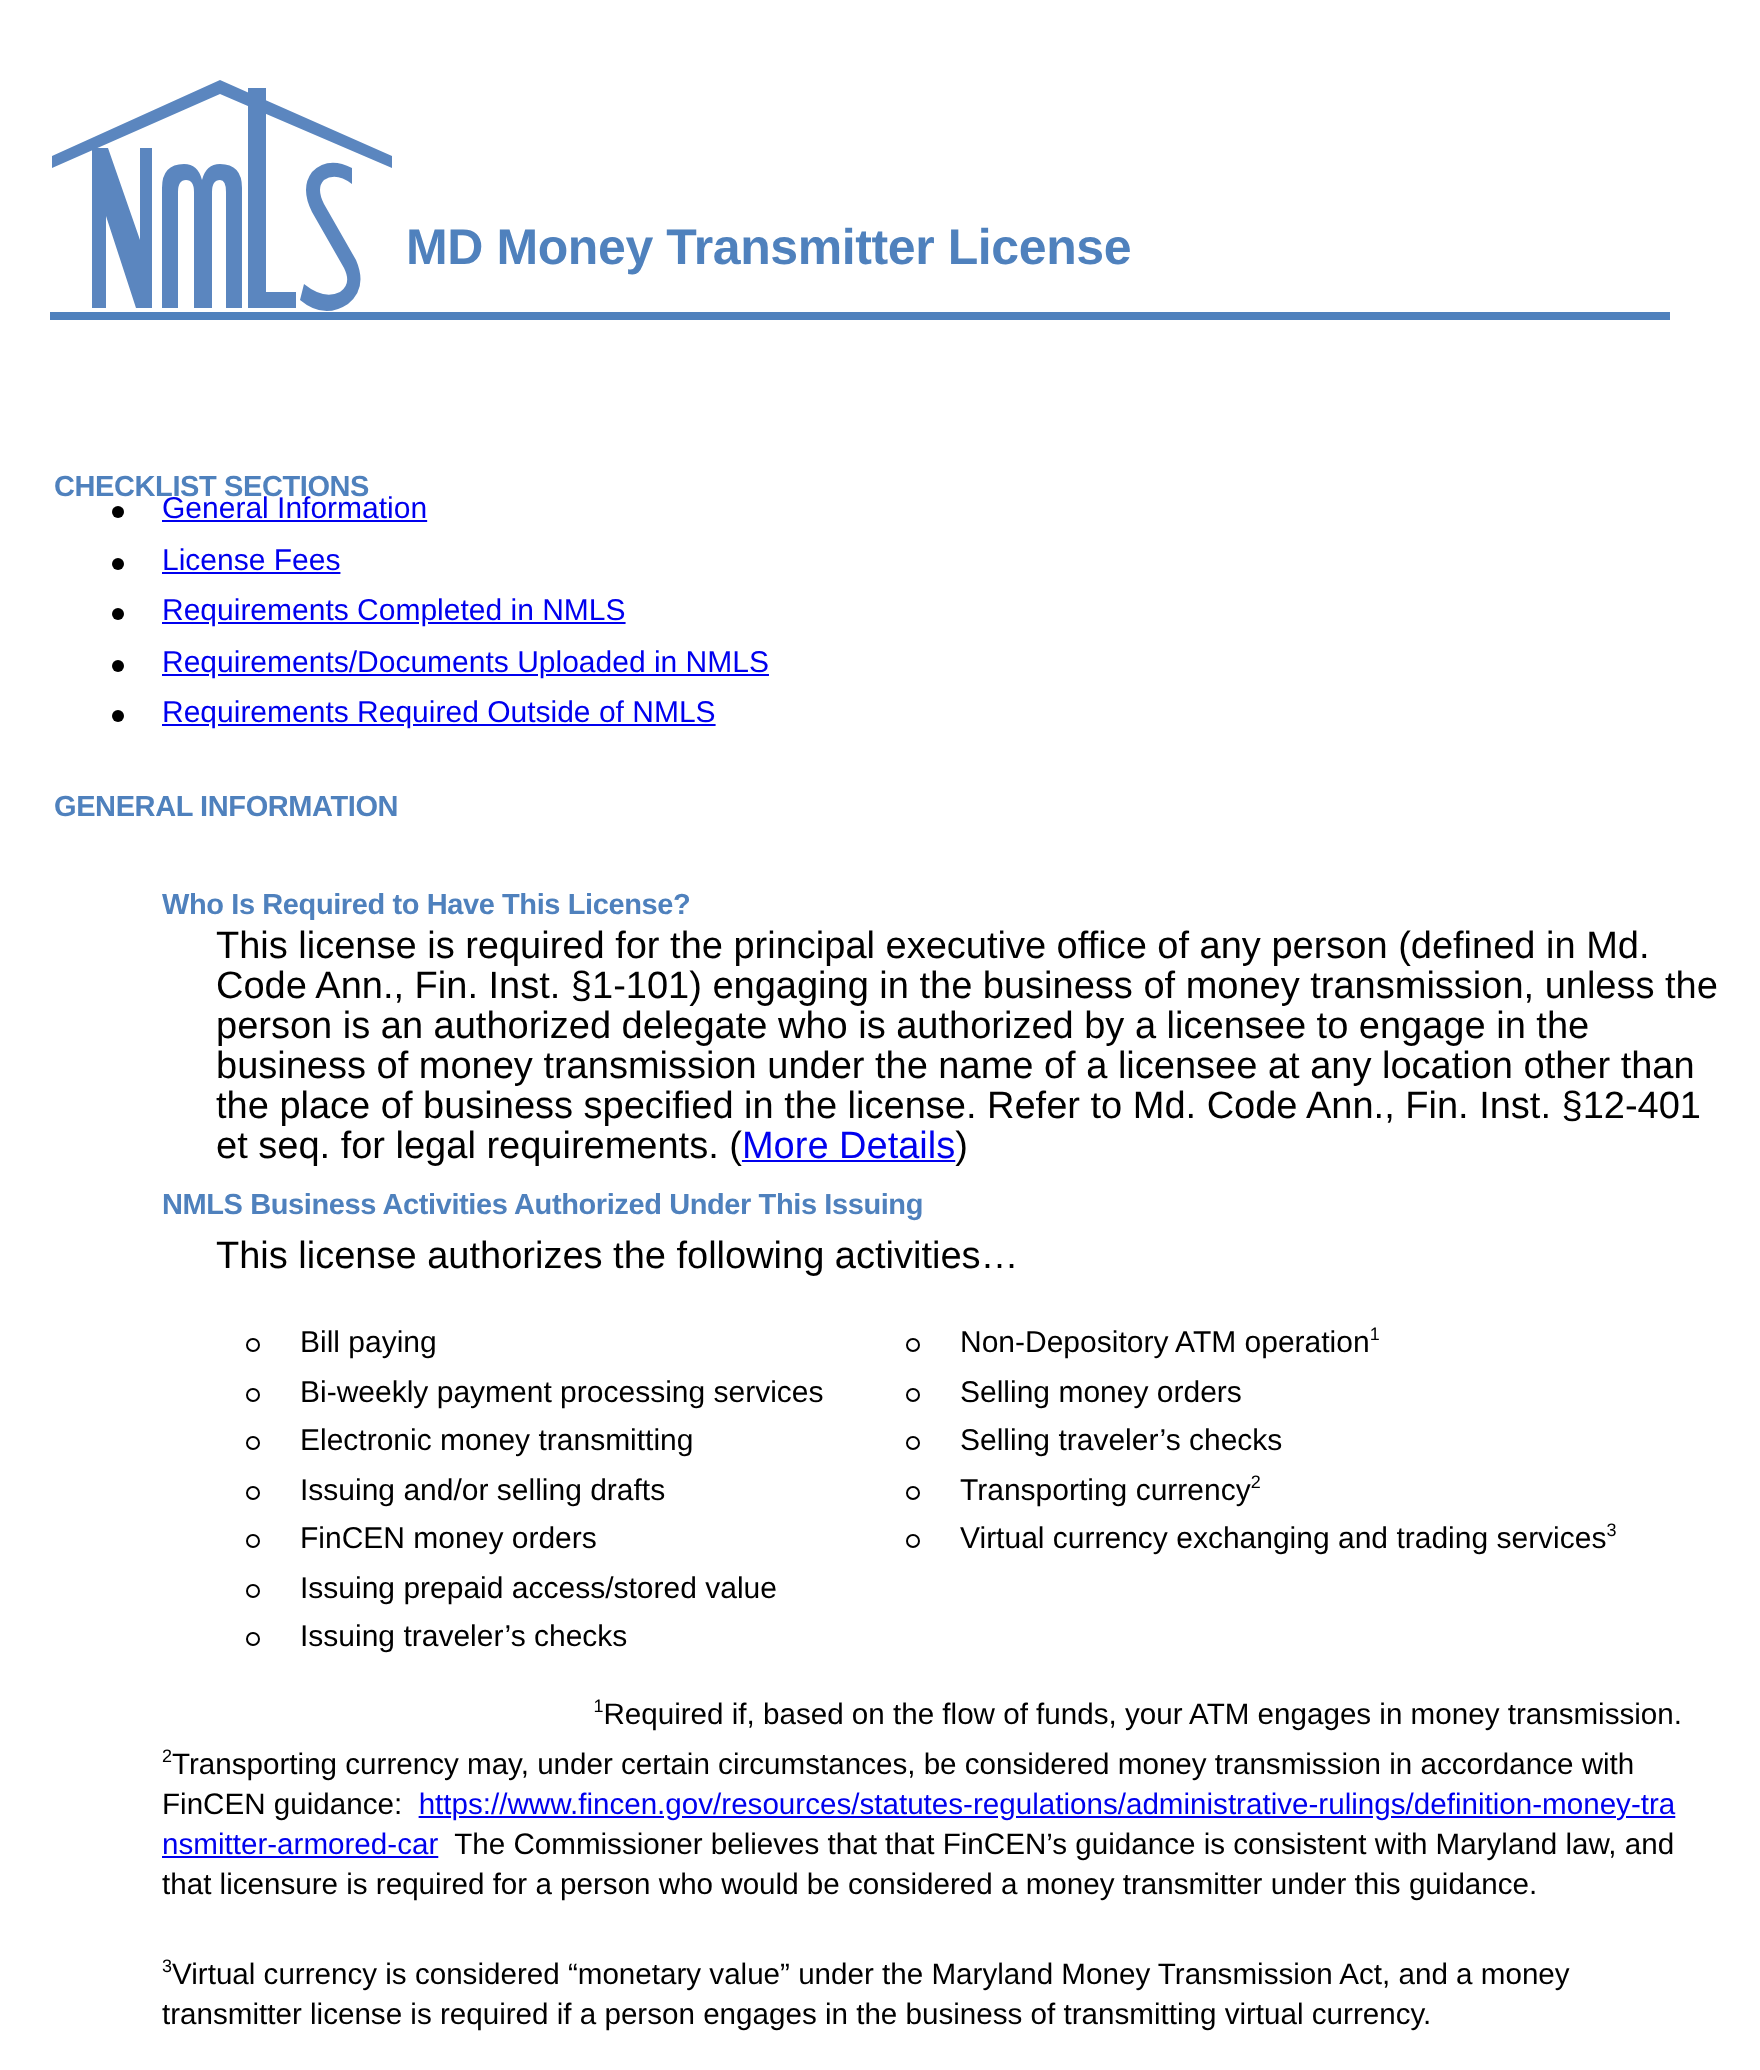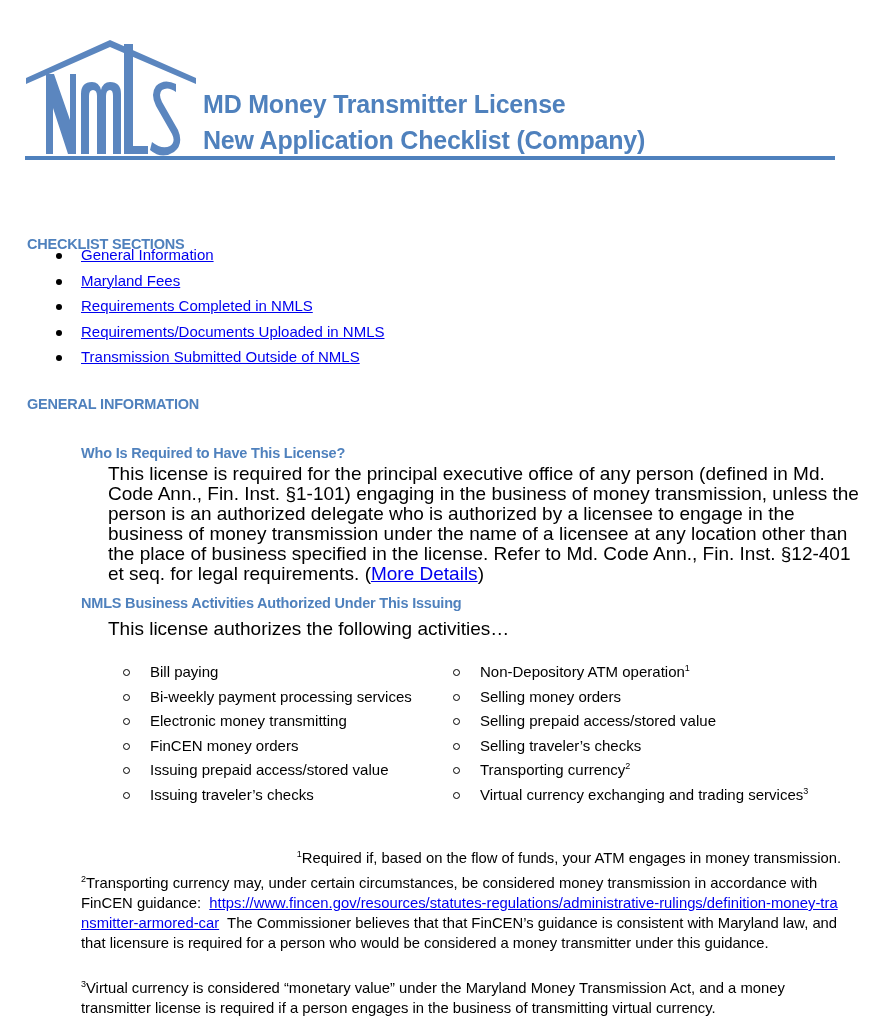--- a/index.html
+++ b/index.html
@@ -8,21 +8,21 @@
       font-family: "Liberation Sans", "DejaVu Sans", sans-serif;
       color: #000;
     }
     .header { position: absolute; left: 0; top: 0; width: 880px; height: 170px; }
     .logo { position: absolute; left: 26px; top: 38px; width: 172px; height: 120px; }
     .title {
       position: absolute; left: 203px; top: 86px;
       color: #4f81bd; font-weight: bold; font-size: 25px; line-height: 36px;
       letter-spacing: -0.2px;
     }
-    .title div { white-space: nowrap; }
+    .title div { white-space: nowrap; margin-top: 20px; }
     .rule { position: absolute; left: 25px; top: 156px; width: 810px; height: 4px; background: #4f81bd; }
 
     .section-head {
       position: absolute; left: 27px; color: #4f81bd; font-weight: bold; font-size: 14.5px;
       letter-spacing: -0.2px;
     }
     .toc { position: absolute; left: 55px; top: 244px; margin: 0; padding: 0; list-style: none; }
     .toc li { height: 25.5px; line-height: 22px; font-size: 15px; position: relative; padding-left: 26px; }
     .toc li::before {
       content: ""; position: absolute; left: 1px; top: 9px; width: 6px; height: 6px; border-radius: 50%; background: #000;
@@ -56,55 +56,54 @@
     <polygon points="20,36 28,36 44,82 44,36 50,36 50,116 42,116 27,70 27,116 20,116" fill="#5b86bf"></polygon>
 
     <path d="M55,56 Q55,44 66,44 Q73,44 75,52 Q77,44 84,44 Q95,44 95,56 L95,116 L87,116 L87,58 Q87,52 84,52 Q80,52 80,58 L80,116 L71,116 L71,58 Q71,52 67,52 Q63,52 63,58 L63,116 L55,116 Z" fill="#5b86bf"></path>
 
     <polygon points="98,36 107,36 107,108 122,108 122,116 98,116" fill="#5b86bf"></polygon>
 
     <path d="M150,46 Q138,40 130,48 Q124,56 130,68 L146,96 Q150,104 144,108 Q136,112 126,104 L124,112 Q136,122 148,114 Q158,106 152,92 L136,64 Q132,56 136,52 Q142,48 150,54 Z" fill="#5b86bf"></path>
   </svg>
   <div class="title">
     <div>MD Money Transmitter License</div>
-    <div>New Application Checklist (Company)</div>
   </div>
   <div class="rule"></div>
 </div>
 
 <div class="section-head" style="top:236px;">CHECKLIST SECTIONS</div>
 <ul class="toc">
   <li><a class="link">General Information</a></li>
-  <li><a class="link">Maryland Fees</a></li>
+  <li><a class="link">License Fees</a></li>
   <li><a class="link">Requirements Completed in NMLS</a></li>
   <li><a class="link">Requirements/Documents Uploaded in NMLS</a></li>
-  <li><a class="link">Transmission Submitted Outside of NMLS</a></li>
+  <li><a class="link">Requirements Required Outside of NMLS</a></li>
 </ul>
 
 <div class="section-head" style="top:396px;">GENERAL INFORMATION</div>
 
 <div class="sub-head" style="top:445px;text-align:center;">Who Is Required to Have This License?</div>
 <div class="para" style="top:464px;"><span>This license is required for the principal executive office of any person (defined in Md. Code Ann., Fin. Inst. §1-101) engaging in the business of money transmission, unless the person is an authorized delegate who is authorized by a licensee to engage in the business of money transmission under the name of a licensee at any location other than the place of business specified in the license. Refer to Md. Code Ann., Fin. Inst. §12-401 et seq. for legal requirements. (</span><a class="link">More Details</a><span>)</span></div>
 
 <div class="sub-head" style="top:595px;">NMLS Business Activities Authorized Under This Issuing</div>
 <div class="para" style="top:619px;">This license authorizes the following activities…</div>
 
 <ul class="activities" style="left:108px;">
   <li><span>Bill paying</span></li>
   <li><span>Bi-weekly payment processing services</span></li>
   <li><span>Electronic money transmitting</span></li>
+  <li><span>Issuing and/or selling drafts</span></li>
   <li><span>FinCEN money orders</span></li>
   <li><span>Issuing prepaid access/stored value</span></li>
   <li><span>Issuing traveler’s checks</span></li>
 </ul>
 
 <ul class="activities" style="left:438px;">
   <li><span>Non-Depository ATM operation</span><sup>1</sup></li>
   <li><span>Selling money orders</span></li>
-  <li><span>Selling prepaid access/stored value</span></li>
   <li><span>Selling traveler’s checks</span></li>
   <li><span>Transporting currency</span><sup>2</sup></li>
   <li><span>Virtual currency exchanging and trading services</span><sup>3</sup></li>
 </ul>
 
 <div class="fn" style="top:848px;text-align:right;"><sup>1</sup><span>Required if, based on the flow of funds, your ATM engages in money transmission.</span></div>
 <div class="fn" style="top:873px;"><sup>2</sup><span style="white-space:pre-wrap;">Transporting currency may, under certain circumstances, be considered money transmission in accordance with FinCEN guidance:  </span><a class="link" style="word-break:break-all;">https://www.fincen.gov/resources/statutes-regulations/administrative-rulings/definition-money-transmitter-armored-car</a><span style="white-space:pre-wrap;">  The Commissioner believes that that FinCEN’s guidance is consistent with Maryland law, and that licensure is required for a person who would be considered a money transmitter under this guidance.</span></div>
 <div class="fn" style="top:978px;"><sup>3</sup><span>Virtual currency is considered “monetary value” under the Maryland Money Transmission Act, and a money transmitter license is required if a person engages in the business of transmitting virtual currency.</span></div>
 
 </body></html>

